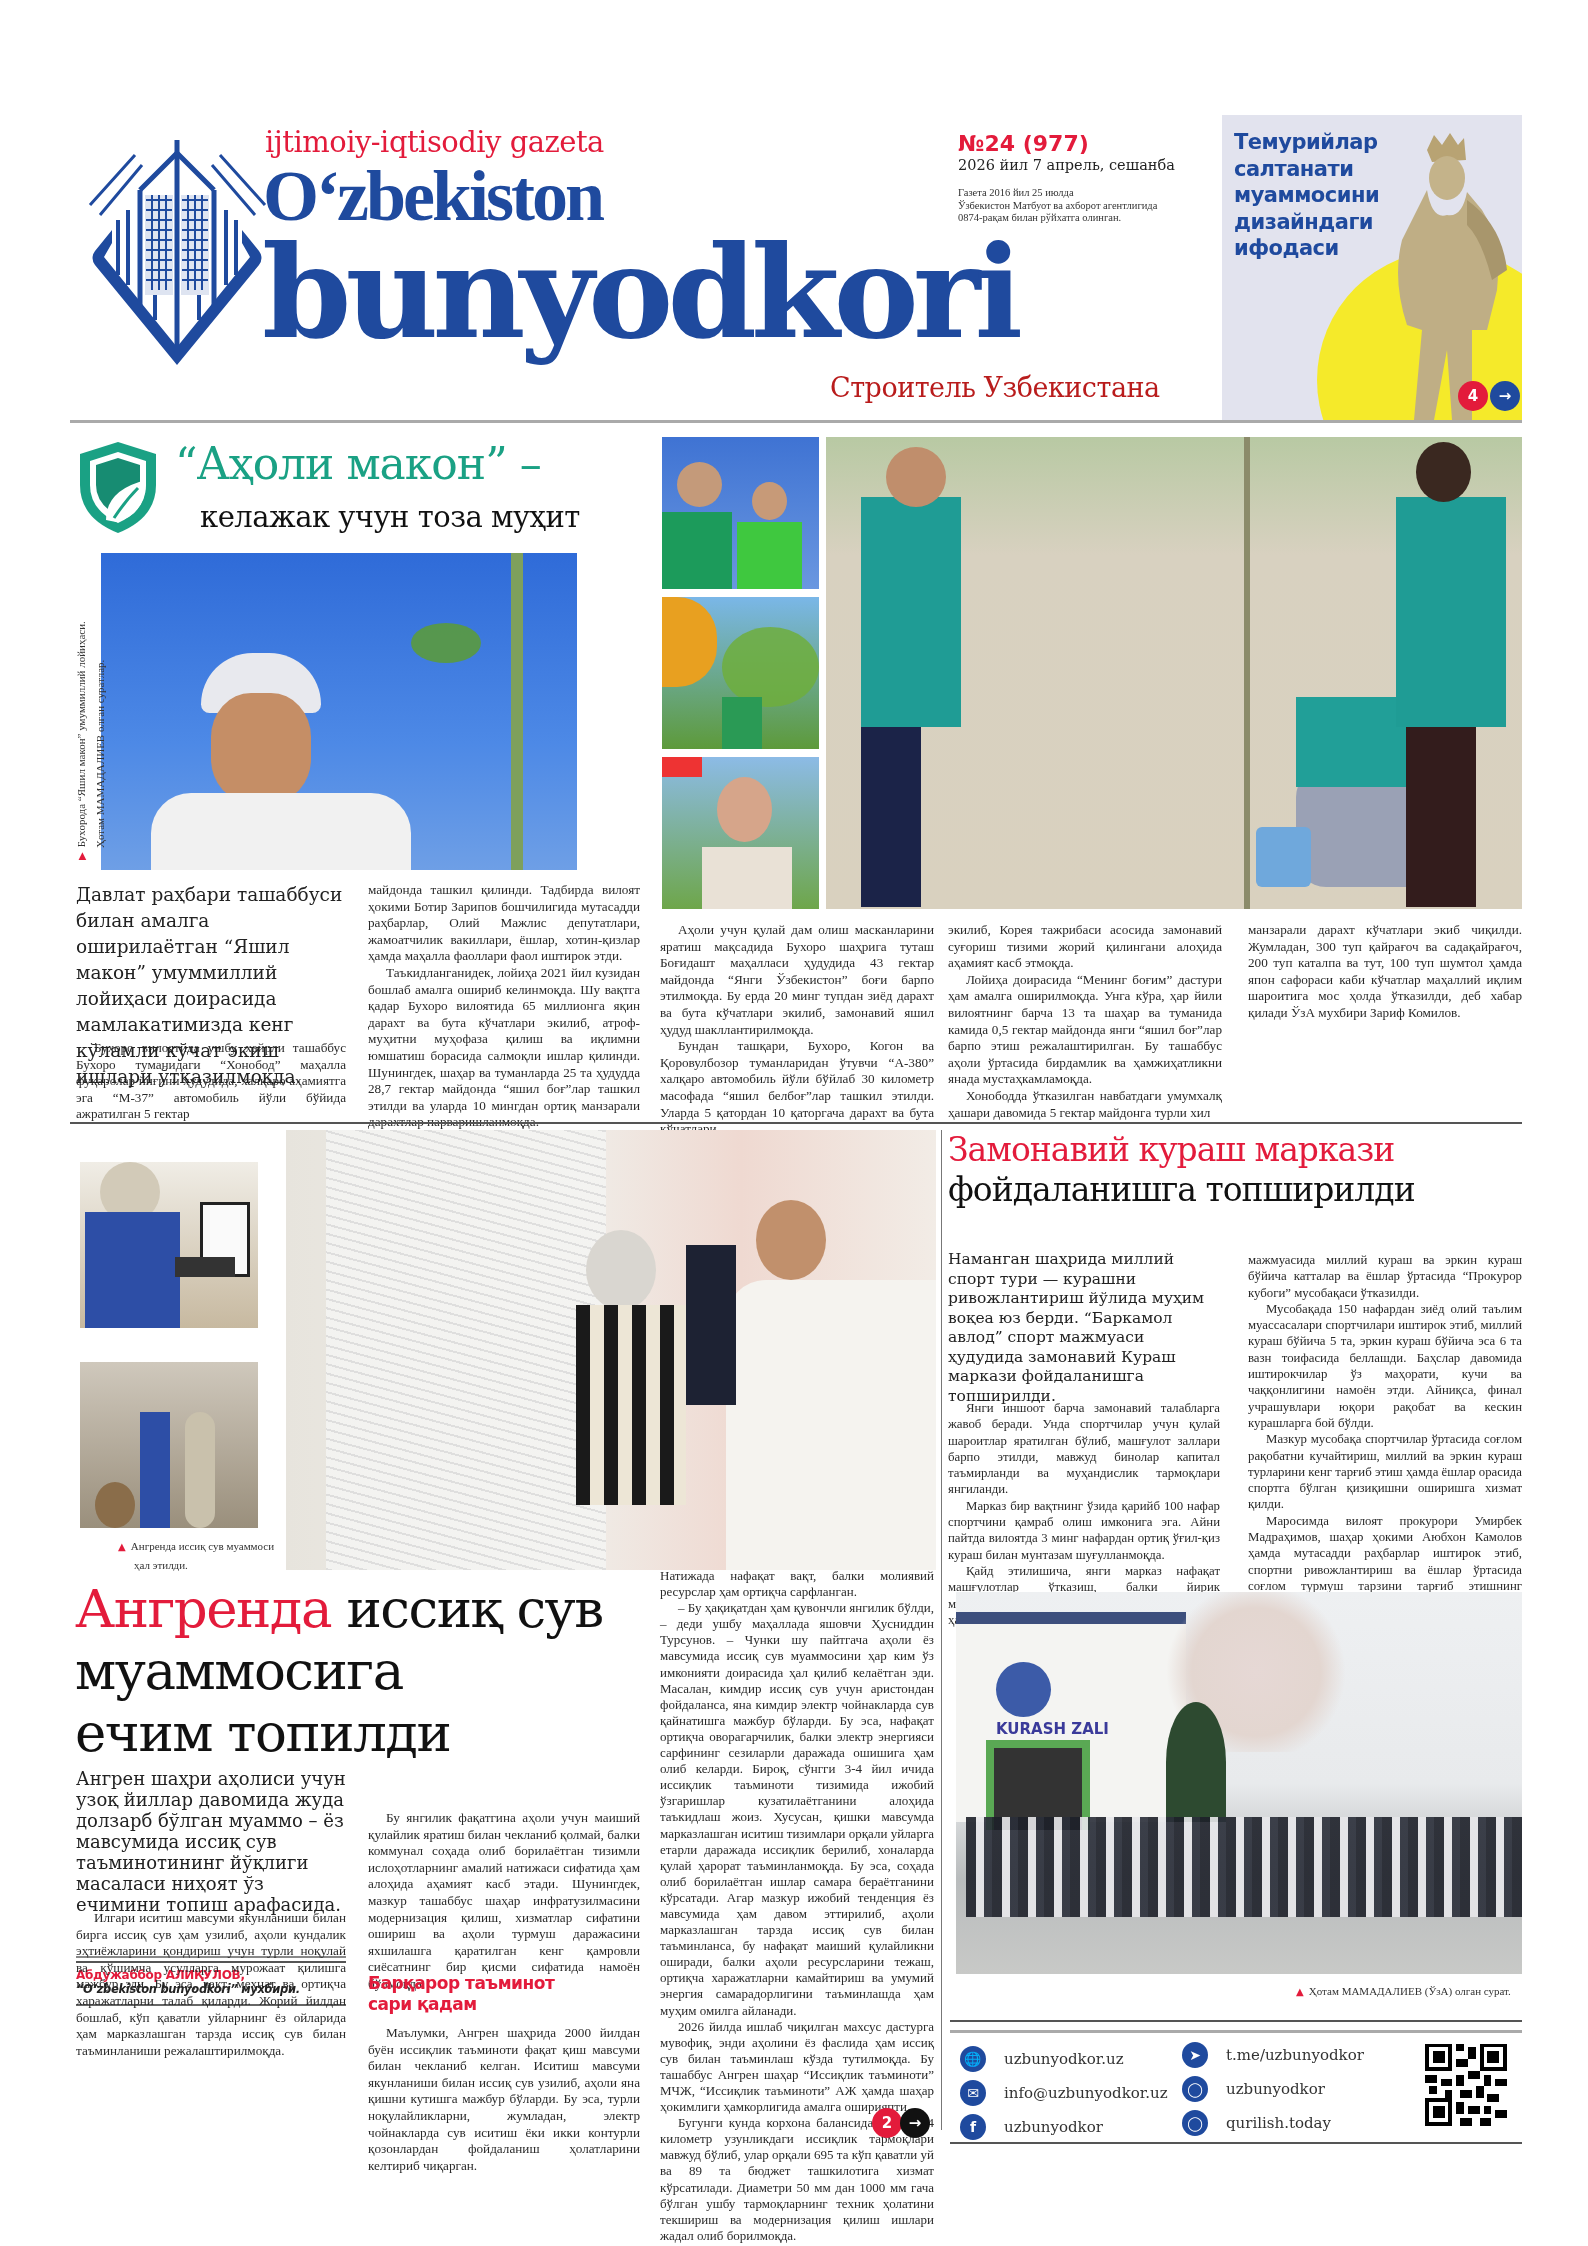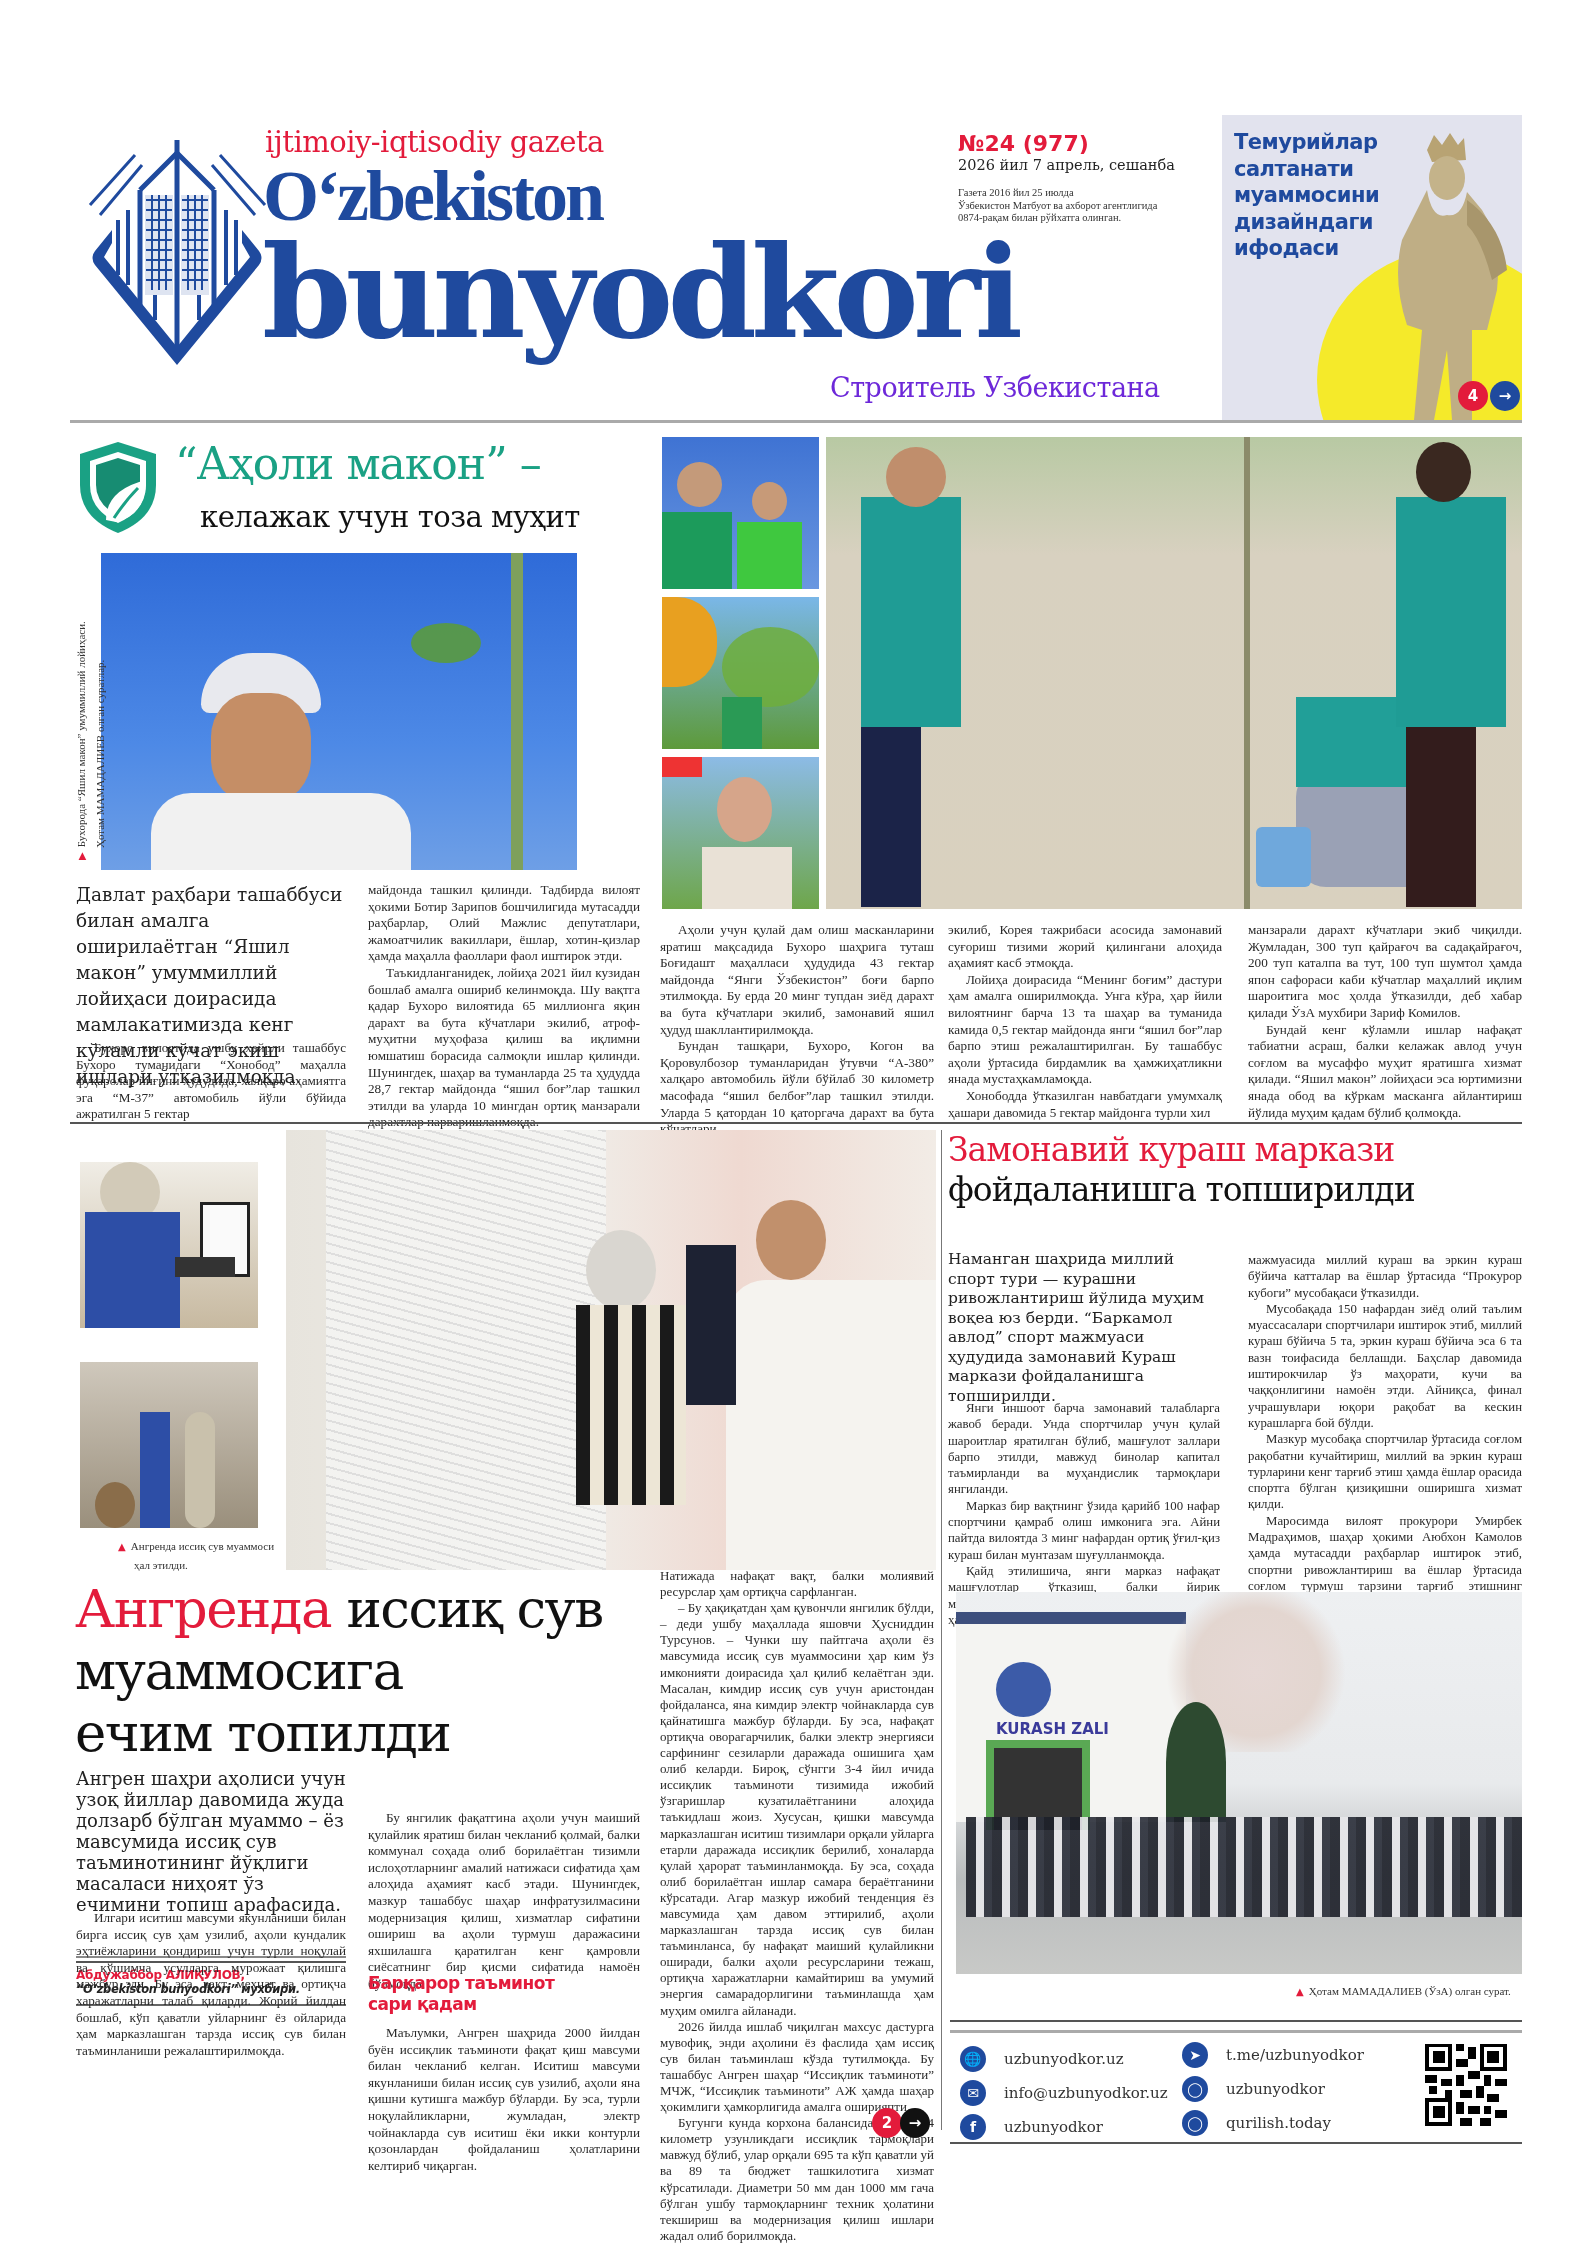--- a/index.html
+++ b/index.html
@@ -41,21 +41,21 @@
     <g stroke="#1f4a9e" stroke-width="2">
       <path d="M66 75 H92 M66 85 H92 M66 95 H92 M66 105 H92 M66 115 H92 M66 125 H92 M66 135 H92 M66 145 H92 M66 155 H92"></path>
       <path d="M102 75 H128 M102 85 H128 M102 95 H128 M102 105 H128 M102 115 H128 M102 125 H128 M102 135 H128 M102 145 H128 M102 155 H128"></path>
       <path d="M72 70 V165 M79 70 V165 M86 70 V165 M108 70 V165 M115 70 V165 M122 70 V165"></path>
     </g>
   </svg>
 
   <div class="abs" style="left:265px;top:125px;font-family:'DejaVu Serif',serif;font-size:29px;color:#e31b3b;letter-spacing:-0.5px;">ijtimoiy-iqtisodiy gazeta</div>
   <div class="abs" style="left:263px;top:160px;font-family:Liberation Serif, serif;font-weight:bold;font-size:72px;color:#1f4a9e;letter-spacing:-3px;line-height:1;">O‘zbekiston</div>
   <div class="abs" style="left:262px;top:228px;font-family:'DejaVu Serif',serif;font-weight:bold;font-size:128px;color:#1f4a9e;letter-spacing:-6px;line-height:1;">bunyodkori</div>
-  <div class="abs" style="left:830px;top:372px;font-family:'DejaVu Serif',serif;font-size:27px;color:#6d28d9;letter-spacing:-0.5px;">Строитель Узбекистана</div>
+  <div class="abs" style="left:830px;top:372px;font-family:'DejaVu Serif',serif;font-size:27px;color:#b91c1c;letter-spacing:-0.5px;">Строитель Узбекистана</div>
 
   <div class="abs" style="left:958px;top:131px;font-family:'DejaVu Sans',sans-serif;font-weight:bold;font-size:22px;color:#e31b3b;">№24 (977)</div>
   <div class="abs" style="left:958px;top:157px;font-family:'DejaVu Serif',serif;font-size:14.5px;color:#222;">2026 йил 7 апрель, сешанба</div>
   <div class="abs" style="left:958px;top:187px;font-family:'Liberation Serif',serif;font-size:10.5px;line-height:12.5px;color:#333;">
     <div>Газета 2016 йил 25 июлда</div>
     <div>Ўзбекистон Матбуот ва ахборот агентлигида</div>
     <div>0874-рақам билан рўйхатга олинган.</div>
   </div>
 
   <div class="abs" style="left:1222px;top:115px;width:300px;height:305px;background:#e2e3ee;overflow:hidden;">
@@ -144,21 +144,20 @@
   <p>Аҳоли учун қулай дам олиш масканларини яратиш мақсадида Бухоро шаҳрига туташ Боғидашт маҳалласи ҳудудида 43 гектар майдонда “Янги Ўзбекистон” боғи барпо этилмоқда. Бу ерда 20 минг тупдан зиёд дарахт ва бута кўчатлари экилиб, замонавий яшил ҳудуд шакллантирилмоқда.</p>
   <p>Бундан ташқари, Бухоро, Когон ва Қоровулбозор туманларидан ўтувчи “А-380” халқаро автомобиль йўли бўйлаб 30 километр масофада “яшил белбоғ”лар ташкил этилди. Уларда 5 қатордан 10 қаторгача дарахт ва бута кўчатлари</p>
 </div>
 <div class="abs body-text" style="left:948px;top:922px;width:274px;">
   <p style="text-indent:0">экилиб, Корея тажрибаси асосида замонавий суғориш тизими жорий қилингани алоҳида аҳамият касб этмоқда.</p>
   <p>Лойиҳа доирасида “Менинг боғим” дастури ҳам амалга оширилмоқда. Унга кўра, ҳар йили вилоятнинг барча 13 та шаҳар ва туманида камида 0,5 гектар майдонда янги “яшил боғ”лар барпо этиш режалаштирилган. Бу ташаббус аҳоли ўртасида бирдамлик ва ҳамжиҳатликни янада мустаҳкамламоқда.</p>
   <p>Хонободда ўтказилган навбатдаги умумхалқ ҳашари давомида 5 гектар майдонга турли хил</p>
 </div>
 <div class="abs body-text" style="left:1248px;top:922px;width:274px;">
   <p style="text-indent:0">манзарали дарахт кўчатлари экиб чиқилди. Жумладан, 300 туп қайрағоч ва садақайрағоч, 200 туп каталпа ва тут, 100 туп шумтол ҳамда япон сафораси каби кўчатлар маҳаллий иқлим шароитига мос ҳолда ўтказилди, деб хабар қилади ЎзА мухбири Зариф Комилов.</p>
-  <p>Бундай кенг кўламли ишлар нафақат табиатни асраш, балки келажак авлод учун соғлом ва мусаффо муҳит яратишга хизмат қилади. “Яшил макон” лойиҳаси эса юртимизни янада обод ва кўркам масканга айлантириш йўлида муҳим қадам бўлиб қолмоқда.</p>
 </div>
 
 <div class="hr" style="left:70px;top:1122px;width:1452px;"></div>
 
 <div class="photo" style="left:286px;top:1130px;width:650px;height:440px;background:linear-gradient(90deg,#e7e4dd 0%,#f0ede8 45%,#efd9d1 70%,#f2ece6 100%);">
   <div class="abs" style="left:40px;top:0;width:280px;height:440px;background:repeating-linear-gradient(15deg,#ddd 0 2px,#f4f4f2 2px 9px);opacity:0.9;"></div>
   <div class="abs" style="left:300px;top:100px;width:70px;height:80px;border-radius:50%;background:#d9d6d0;"></div>
   <div class="abs" style="left:290px;top:175px;width:110px;height:200px;background:repeating-linear-gradient(90deg,#1a1a1a 0 14px,#ede6d6 14px 28px);"></div>
   <div class="abs" style="left:470px;top:70px;width:70px;height:80px;border-radius:50%;background:#c1906c;"></div>
   <div class="abs" style="left:440px;top:150px;width:210px;height:290px;background:#f5f3ef;border-radius:40px 0 0 0;"></div>

